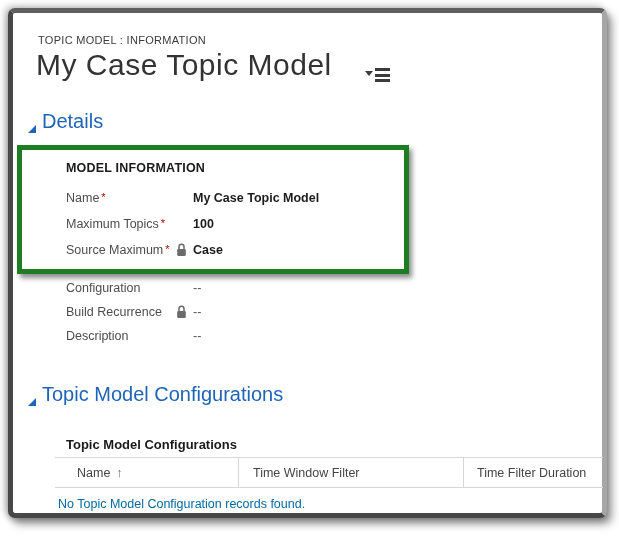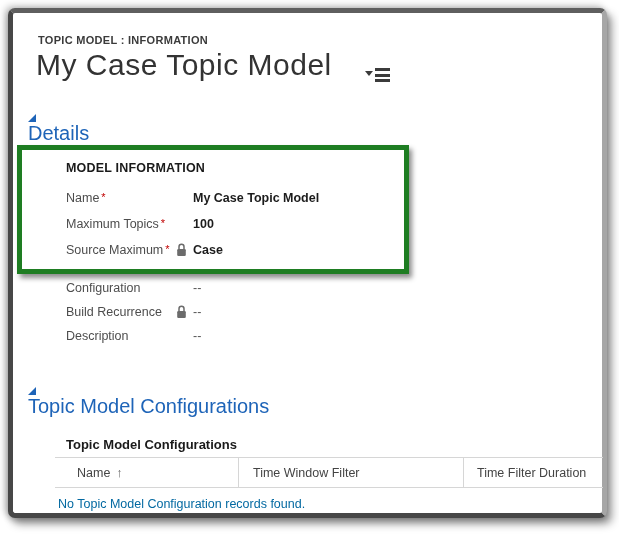--- a/index.html
+++ b/index.html
@@ -1,30 +1,30 @@
 <!DOCTYPE html>
 <html><head>
 <meta charset="utf-8">
 <style>
   html,body{margin:0;padding:0;background:#ffffff;width:619px;height:536px;overflow:hidden;
     font-family:"Liberation Sans","DejaVu Sans",sans-serif;}
   .frame{position:absolute;left:8px;top:8px;width:589px;height:500px;background:#fff;
     border:5px solid #474747;border-top-color:#5f5f5f;border-right-color:#a6a6a6;
     border-radius:7px;
     box-shadow:5px 6px 9px rgba(0,0,0,.38),-3px -2px 7px rgba(0,0,0,.25),0 3px 6px rgba(0,0,0,.2);}
-  .breadcrumb{position:absolute;left:25px;top:21px;font-size:11px;font-weight:700;
+  .breadcrumb{position:absolute;left:25px;top:21px;font-size:11px;font-weight:400;
     color:#3b3b3b;letter-spacing:.3px;}
   .page-title{position:absolute;left:23px;top:35px;font-size:30px;font-weight:200;
     color:#333;letter-spacing:.5px;}
   .form-selector{position:absolute;left:352px;top:55px;width:26px;height:16px;cursor:pointer;}
   .fs-caret{position:absolute;left:0;top:3px;width:0;height:0;
     border-left:4px solid transparent;border-right:4px solid transparent;border-top:5px solid #3b3b3b;}
   .fs-bars{position:absolute;left:10px;top:0;}
   .fs-bars div{width:15px;height:3px;background:#3b3b3b;margin-bottom:2.5px;}
-  .section-head{position:absolute;display:flex;align-items:flex-start;cursor:pointer;flex-direction:column;}
+  .section-head{position:absolute;display:flex;align-items:flex-end;cursor:pointer;}
   .section-head .tri{width:0;height:0;border-left:8px solid transparent;
     border-bottom:8px solid #1e64b8;margin:4px 6px 0 0;}
   .section-head .txt{font-size:20px;color:#1e64b8;}
   .green-box{position:absolute;left:4px;top:132px;width:338px;
     border:5px solid #1e7d22;padding:11px 0 6px 44px;background:#fff;
     box-shadow:3px 4px 5px rgba(0,0,0,.45);}
   .mi-heading{font-size:12.5px;font-weight:700;color:#1a1a1a;margin:0 0 10px 0;letter-spacing:.2px;}
   .field-row{display:flex;align-items:center;height:26px;}
   .field-label{width:110px;font-size:12.5px;color:#4d4d4d;white-space:nowrap;}
   .req{color:#c00000;font-size:11px;vertical-align:top;margin-left:2px;}

